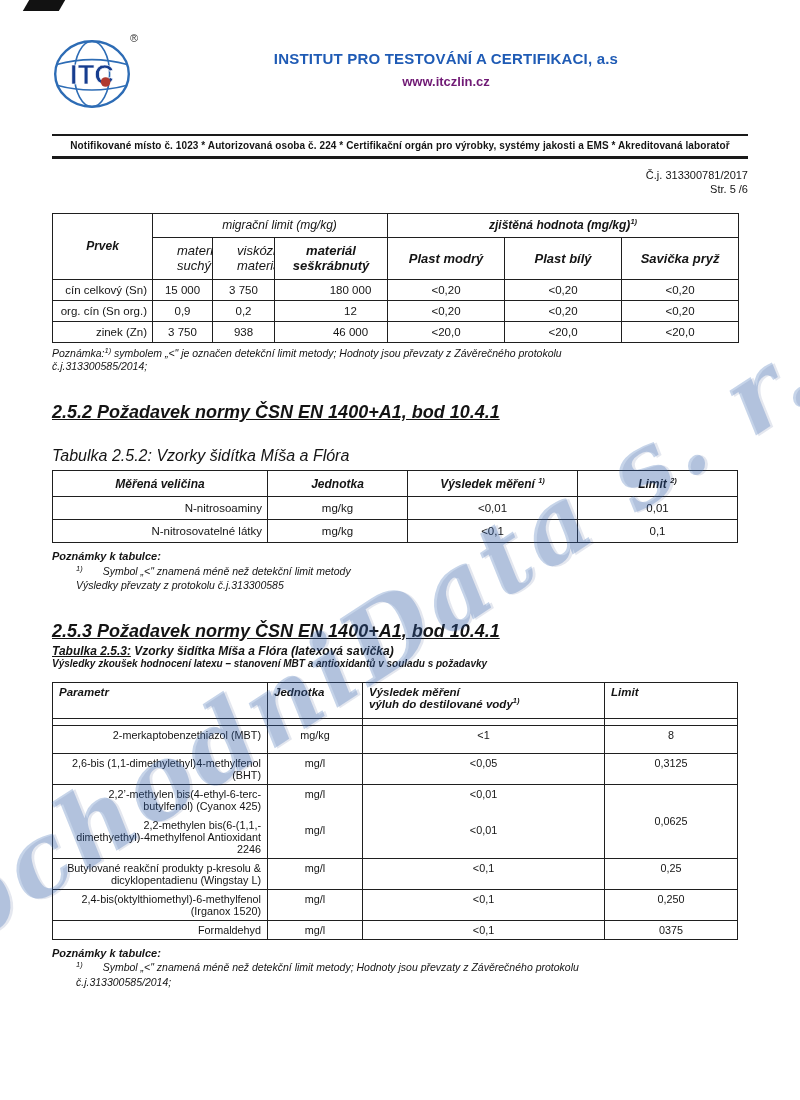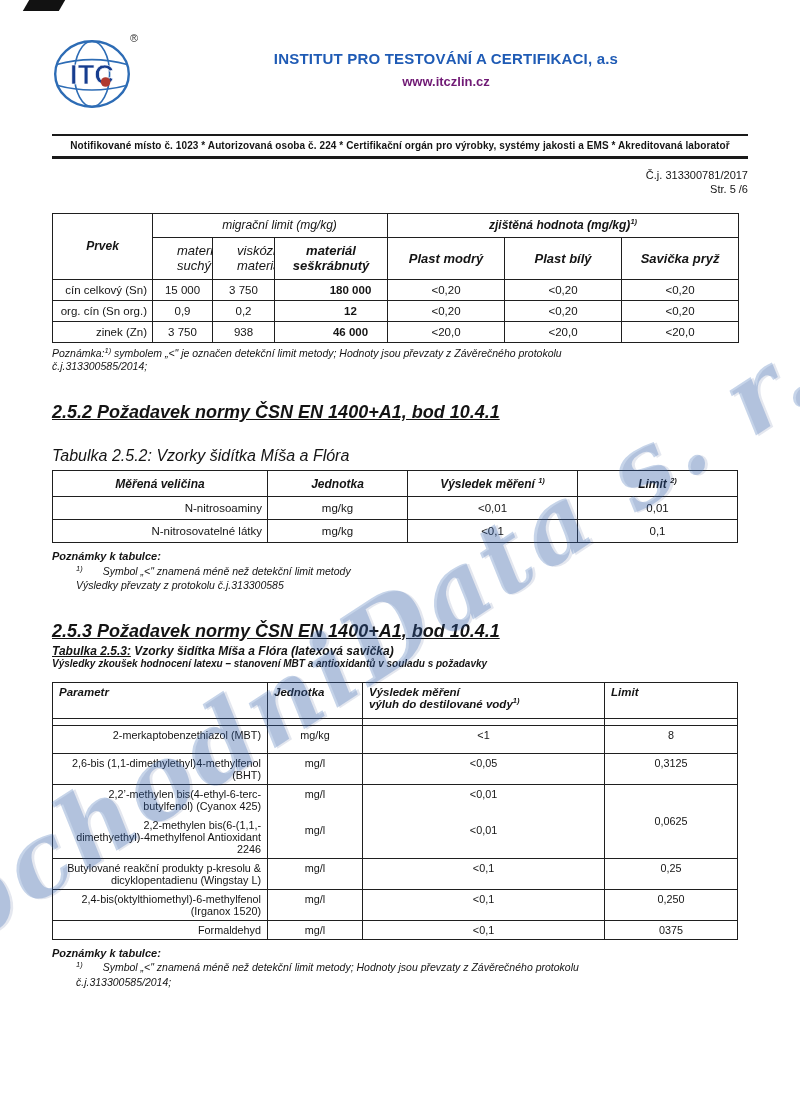--- a/index.html
+++ b/index.html
@@ -36,21 +36,21 @@
     letter-spacing:.1px; }
 
   .ref { text-align:right; font-size:11px; margin-top:9px; line-height:1.3; }
 
   
   table { border-collapse:collapse; table-layout:fixed; font-size:11px; }
   th,td { border:1px solid #1f1f1f; padding:2px 5px; text-align:center; vertical-align:middle;
     overflow:hidden; }
   .i  { font-style:italic; font-weight:normal;padding-left:24px; }
   .bi { font-style:italic; font-weight:bold; }
-  .b  { font-weight:bold;padding-left:44px; }
+  .b  { font-weight:normal;padding-left:44px; }
   .left { text-align:right;margin-left:10px; }
   sup { font-size:7.5px; line-height:0; }
 
   .t1 { width:686px; margin-top:16px; }
   .t1 thead tr.h1 th { height:24px; font-size:12px; }
   .t1 thead tr.h2 th { height:42px; font-size:13px; }
   .t1 tbody td { height:21px; font-size:11.5px; }
 
   .tnote { font-style:italic; font-size:10.5px; margin-top:4px; line-height:1.32; }
 

